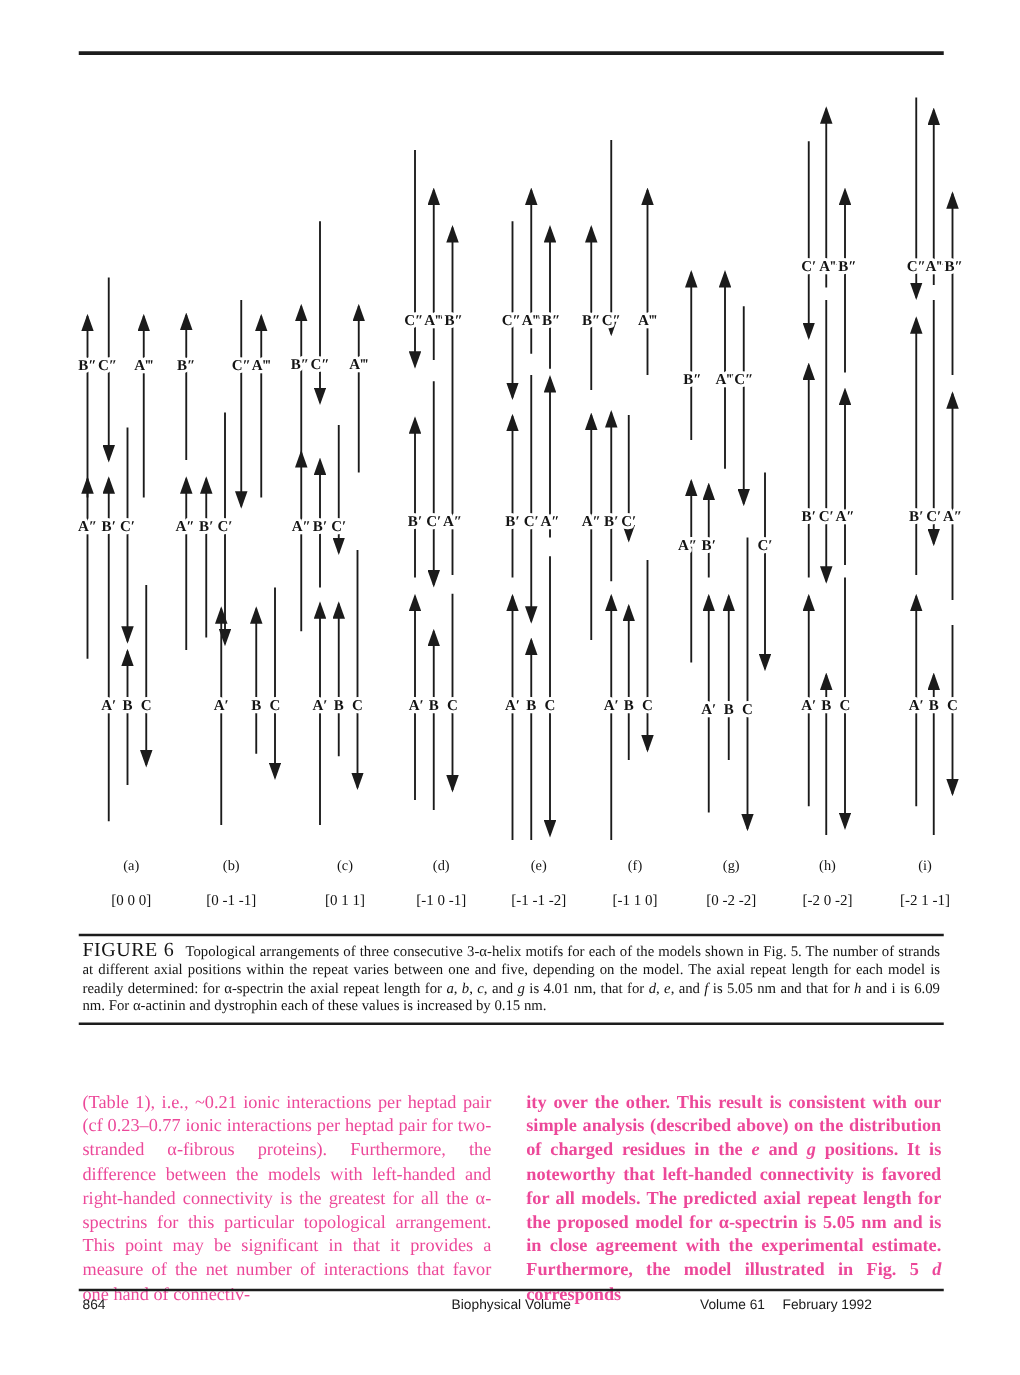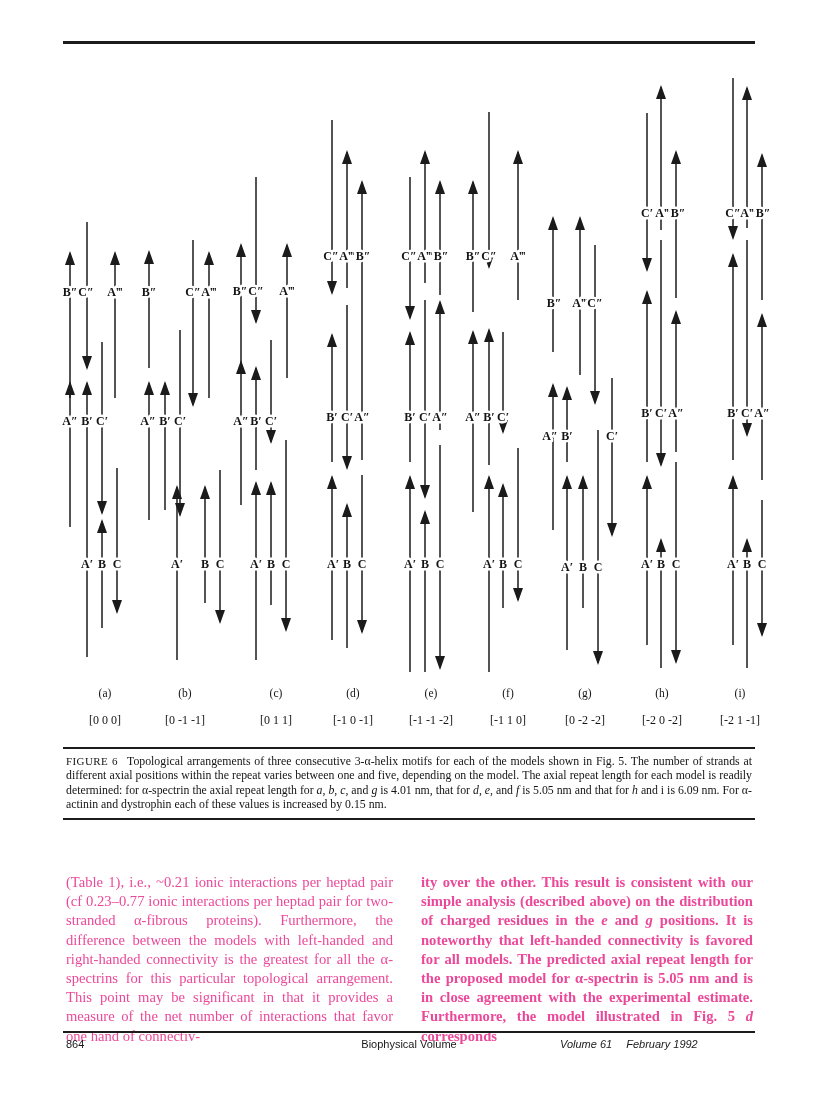--- a/index.html
+++ b/index.html
@@ -15,34 +15,34 @@
     font:700 12px "Liberation Serif", serif;fill:#141414;
     text-anchor:middle;dominant-baseline:central;
     paint-order:stroke;stroke:#ffffff;stroke-width:5px;stroke-linejoin:round;
   }
   .pletter{font:11.5px "Liberation Serif", serif;fill:#141414;text-anchor:middle;dominant-baseline:central;}
   .pnotation{font:12px "Liberation Serif", serif;fill:#141414;text-anchor:middle;dominant-baseline:central;}
   .caption{
     position:absolute;left:66px;top:754px;width:686px;
     font-size:11.8px;line-height:14.3px;text-align:justify;color:#141414;
   }
-  .cap-label{letter-spacing:.4px;margin-right:9px;font-size:11px;}
+  .cap-label{letter-spacing:.4px;margin-right:9px;font-size:16px;}
   .bodycol{
     position:absolute;top:845px;font-size:14.6px;line-height:19.2px;
     text-align:justify;color:#ec4899;margin-top:28px;
   }
   #col-left{left:66px;width:327px;}
   #col-right{left:421px;width:332px;font-weight:bold;}
   .it{font-style:italic;}
   .footer-row{position:absolute;top:1038px;left:63px;width:692px;
     font-family:"Liberation Sans", sans-serif;font-size:11px;color:#191919;}
   .footer-center{position:absolute;left:0;width:100%;text-align:center;top:0;}
   .footer-left{position:absolute;left:3px;top:0;text-align:right;}
   .footer-right{position:absolute;left:497px;top:0;}
-  .footer-right span{margin-right:14px;font-style:italic;}
+  .footer-right span{margin-right:14px;}
 </style>
 </head>
 <body>
 
 <div class="page">
 
   <div class="rule" style="left:63px;top:41px;width:692px;height:2.5px;"></div>
 
   <svg id="fig" width="816" height="740" viewBox="0 0 816 740">
     <defs>

